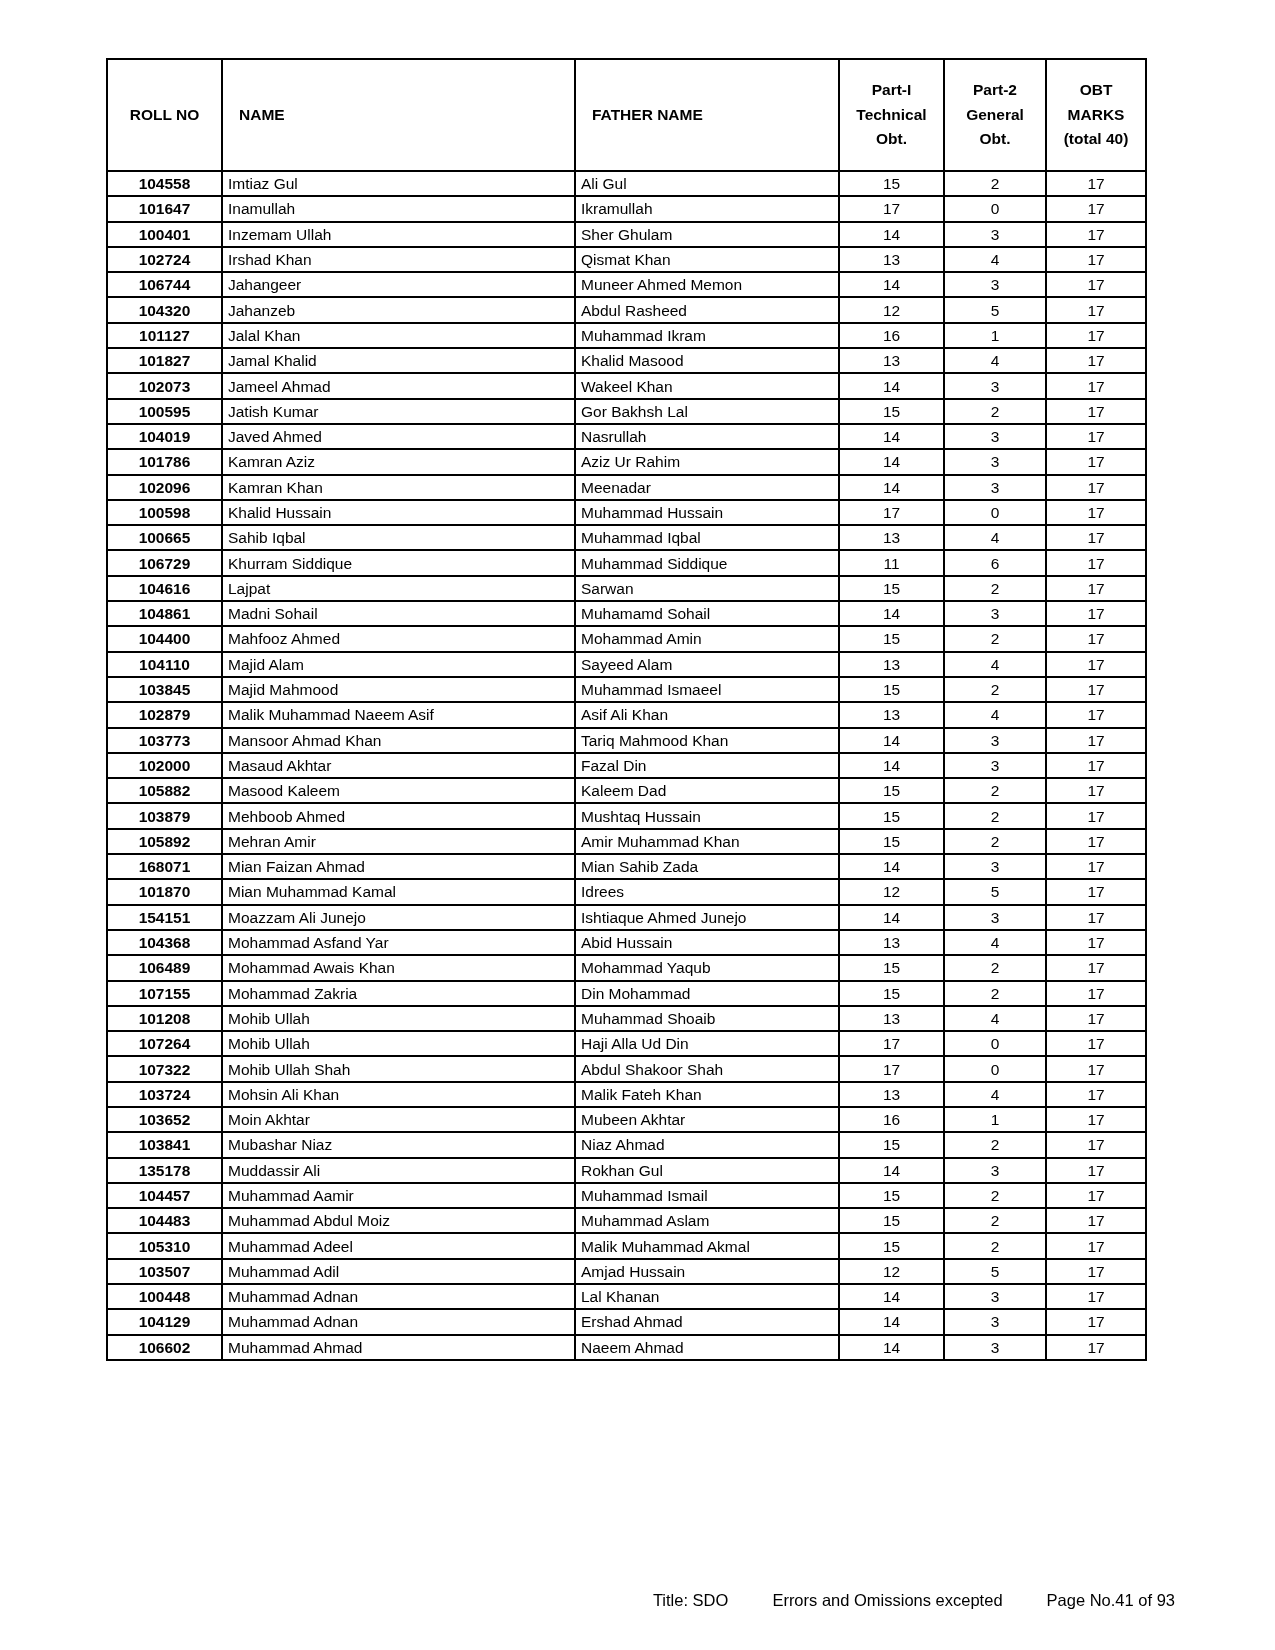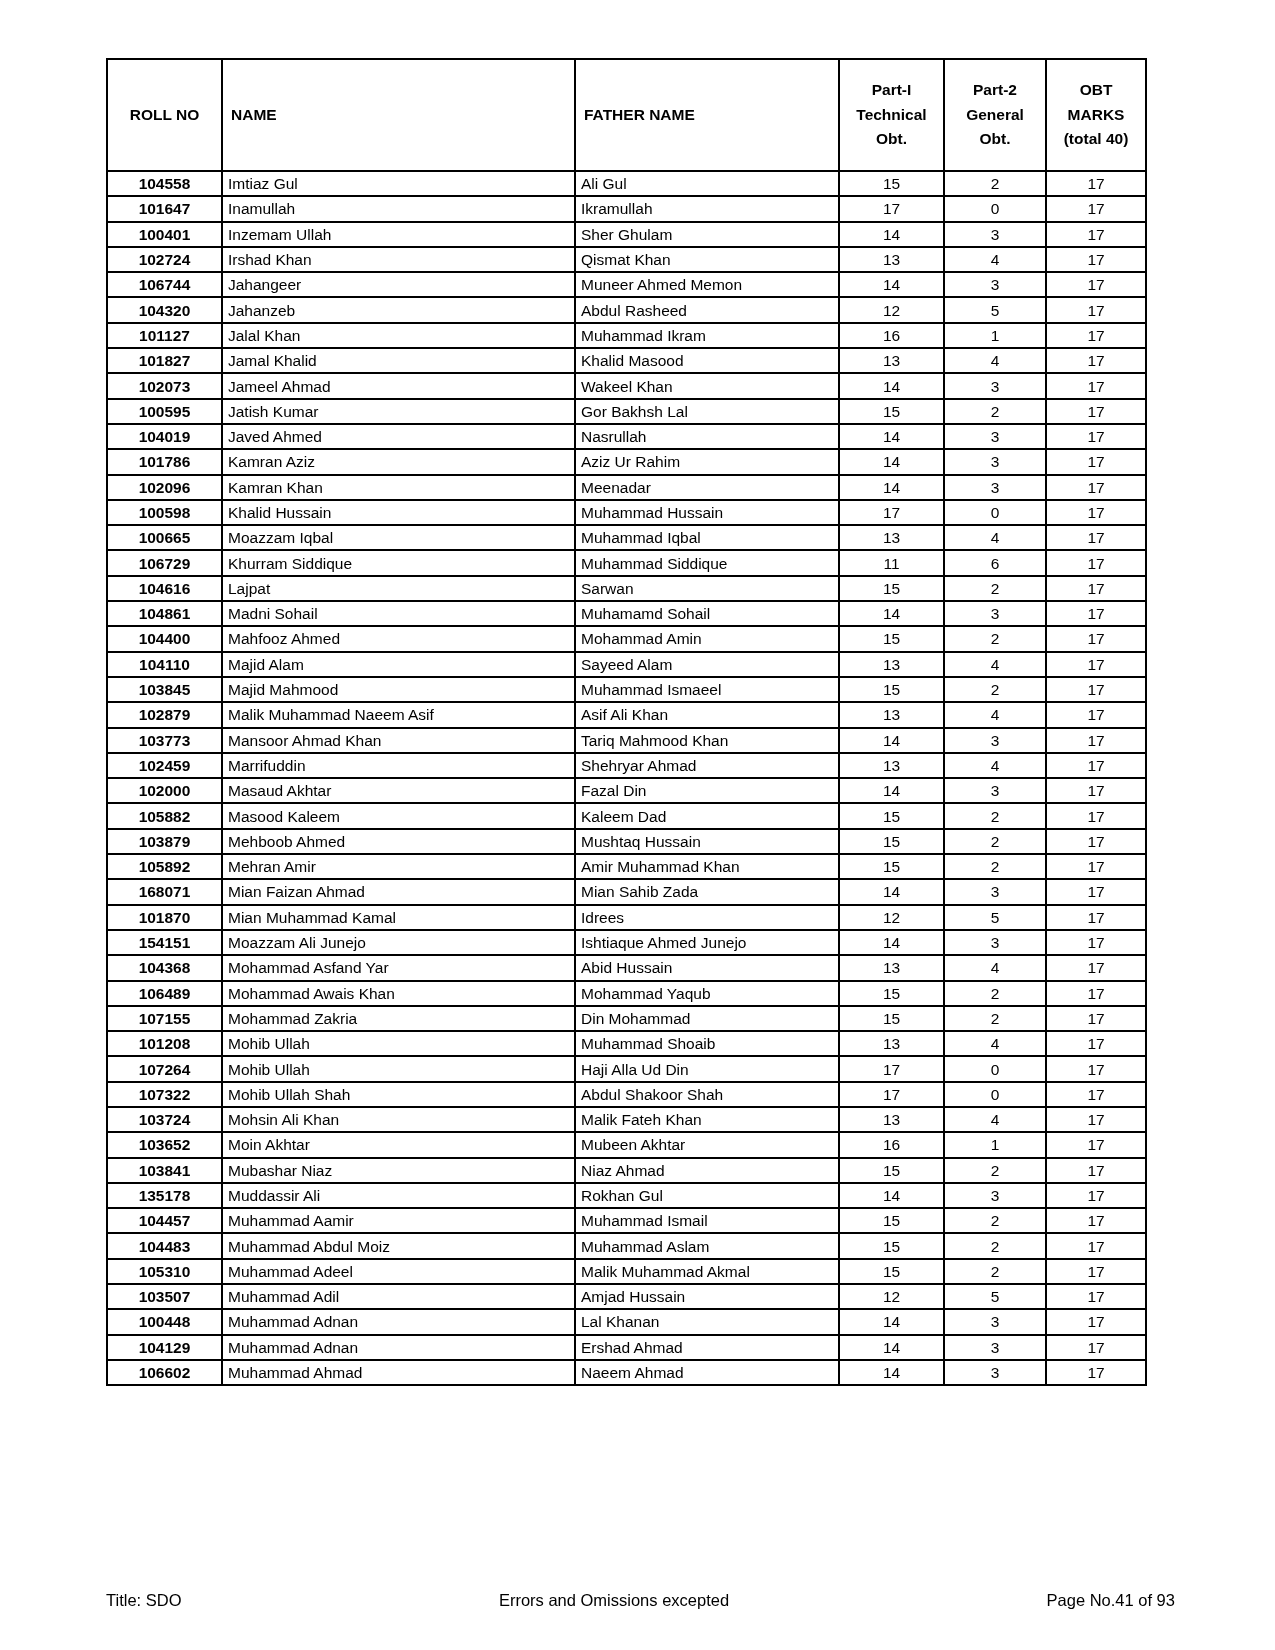--- a/index.html
+++ b/index.html
@@ -25,21 +25,21 @@
     border: 2px solid #000;
     overflow: hidden;
   }
   table.results thead th {
     height: 112px;
     font-size: 15.5px;
     font-weight: bold;
     line-height: 1.6;
     white-space: pre-line;
     vertical-align: middle;
-    padding: 0 8px;
+    padding: 0 16px;
     background: #fff;
   }
   table.results thead th:nth-child(1) { text-align: center; margin-left: 40px; }
   table.results thead th:nth-child(2),
   table.results thead th:nth-child(3) { text-align: left; }
   table.results thead th:nth-child(4),
   table.results thead th:nth-child(5),
   table.results thead th:nth-child(6) { text-align: center; }
 
   table.results tbody td {
@@ -57,24 +57,25 @@
   table.results tbody td:nth-child(4),
   table.results tbody td:nth-child(5),
   table.results tbody td:nth-child(6) { text-align: center; }
 
   .footer {
     position: absolute;
     left: 106px;
     top: 1591px;
     width: 1069px;
     display: flex;
-    justify-content: space-between;
+    justify-content: flex-end;
     align-items: baseline;
     font-size: 16.5px;
     color: #000;
+    gap: 44px;
   }
 </style>
 </head>
 <body>
 
 <div class="page">
 
   <table class="results">
     <colgroup>
       <col style="width:115px">
@@ -208,21 +209,21 @@
         <tr>
           <td>100598</td>
           <td>Khalid Hussain</td>
           <td>Muhammad Hussain</td>
           <td>17</td>
           <td>0</td>
           <td>17</td>
         </tr>
         <tr>
           <td>100665</td>
-          <td>Moazzam Iqbal</td>
+          <td>Sahib Iqbal</td>
           <td>Muhammad Iqbal</td>
           <td>13</td>
           <td>4</td>
           <td>17</td>
         </tr>
         <tr>
           <td>106729</td>
           <td>Khurram Siddique</td>
           <td>Muhammad Siddique</td>
           <td>11</td>
@@ -279,28 +280,20 @@
         </tr>
         <tr>
           <td>103773</td>
           <td>Mansoor Ahmad Khan</td>
           <td>Tariq Mahmood Khan</td>
           <td>14</td>
           <td>3</td>
           <td>17</td>
         </tr>
         <tr>
-          <td>102459</td>
-          <td>Marrifuddin</td>
-          <td>Shehryar Ahmad</td>
-          <td>13</td>
-          <td>4</td>
-          <td>17</td>
-        </tr>
-        <tr>
           <td>102000</td>
           <td>Masaud Akhtar</td>
           <td>Fazal Din</td>
           <td>14</td>
           <td>3</td>
           <td>17</td>
         </tr>
         <tr>
           <td>105882</td>
           <td>Masood Kaleem</td>

